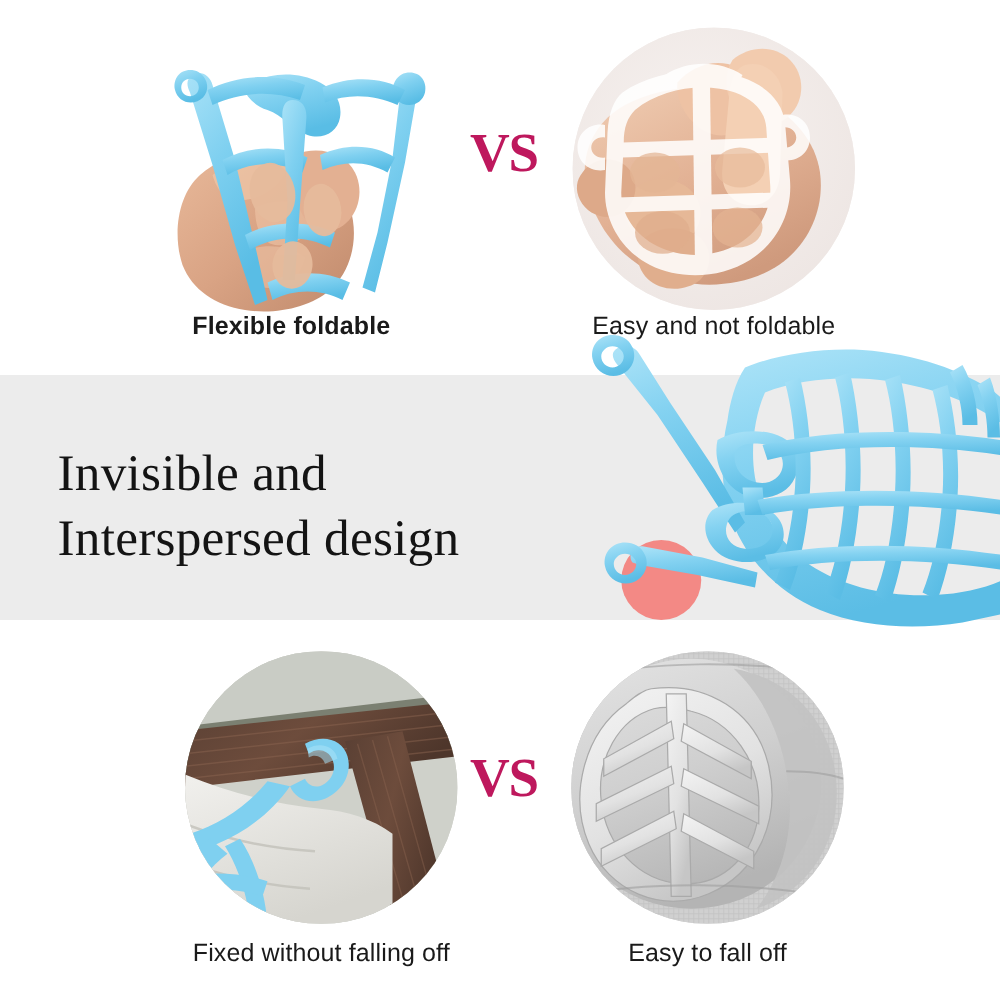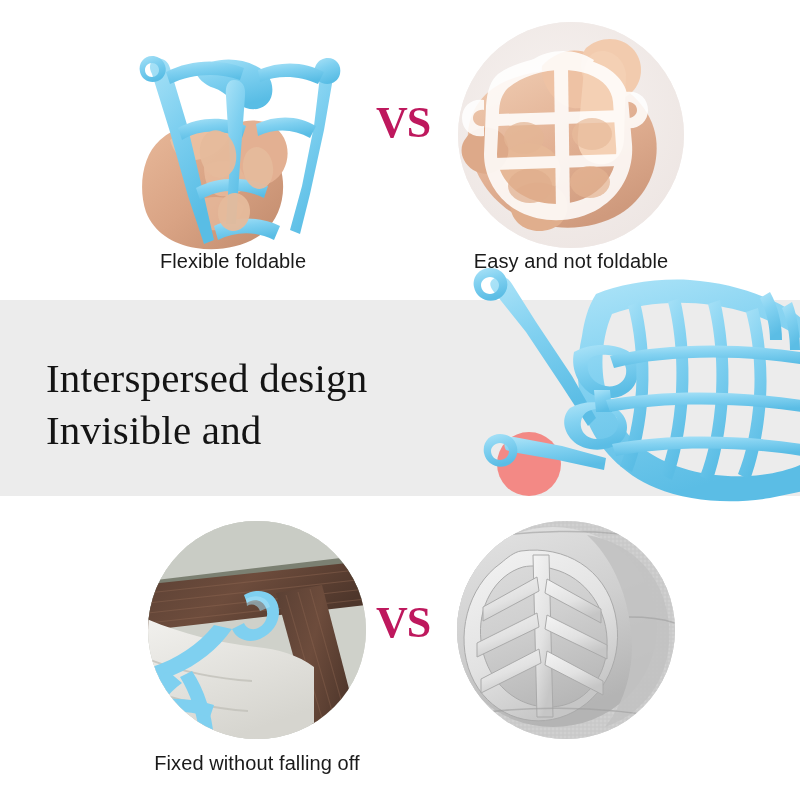--- a/index.html
+++ b/index.html
@@ -176,21 +176,21 @@
       </g>
 
       <g fill="#e6bb9c" opacity=".95">
         <ellipse cx="110" cy="138" rx="18" ry="24" transform="rotate(-12 110 138)"></ellipse>
         <ellipse cx="150" cy="152" rx="15" ry="21" transform="rotate(-8 150 152)"></ellipse>
         <ellipse cx="126" cy="196" rx="16" ry="19" transform="rotate(6 126 196)"></ellipse>
       </g>
     </svg>
   </div>
 
-  <div class="caption" style="left:108px; top:250px; width:250px;">Flexible foldable</div>
+  <div class="caption" style="left:108px; top:250px; width:250px;font-weight:bold;">Flexible foldable</div>
 
   <div class="vs-badge" style="left:376px; top:101px;">VS</div>
 
   <div class="photo circle" id="photo-hard">
     <svg width="226" height="226" viewBox="0 0 226 226">
       <defs>
         <linearGradient id="skinB" x1="0" y1="0" x2="0.6" y2="1">
           <stop offset="0" stop-color="#f0cdb3"></stop>
           <stop offset="0.55" stop-color="#e2b194"></stop>
           <stop offset="1" stop-color="#cf9a7d"></stop>
@@ -249,22 +249,22 @@
         <ellipse cx="134" cy="112" rx="20" ry="16" fill="#e8bc9c"></ellipse>
         <ellipse cx="72" cy="164" rx="22" ry="17" fill="#dfae8c"></ellipse>
         <ellipse cx="132" cy="160" rx="20" ry="16" fill="#e3b392"></ellipse>
       </g>
     </svg>
   </div>
 
   <div class="caption" style="left:446px; top:250px; width:250px;">Easy and not foldable</div>
 
   <div id="headline">
+    <span class="hl-line">Invisible and</span>
     <span class="hl-line">Interspersed design</span>
-    <span class="hl-line">Invisible and</span>
   </div>
 
   <div id="hero-highlight"></div>
 
   <div id="hero-product">
     <svg width="340" height="270" viewBox="0 0 340 270">
       <defs>
         <linearGradient id="heroBlue" x1="0" y1="0" x2="0.3" y2="1">
           <stop offset="0" stop-color="#aee4f8"></stop>
           <stop offset="0.42" stop-color="#84d2f1"></stop>
@@ -456,14 +456,15 @@
       <g stroke="#9e9e9e" stroke-width="1.6" fill="none" opacity=".6">
         <path d="M0 22 C60 8 140 6 218 20"></path>
         <path d="M0 196 C60 184 140 184 218 198"></path>
         <path d="M172 96 C190 96 206 98 218 102"></path>
       </g>
     </svg>
   </div>
 
   <div class="caption" style="left:132px; top:752px; width:250px;">Fixed without falling off</div>
 
+  <div class="caption" style="left:441px; top:752px; width:250px;">Easy to fall off</div>
 
 </div>
 
 </body></html>

